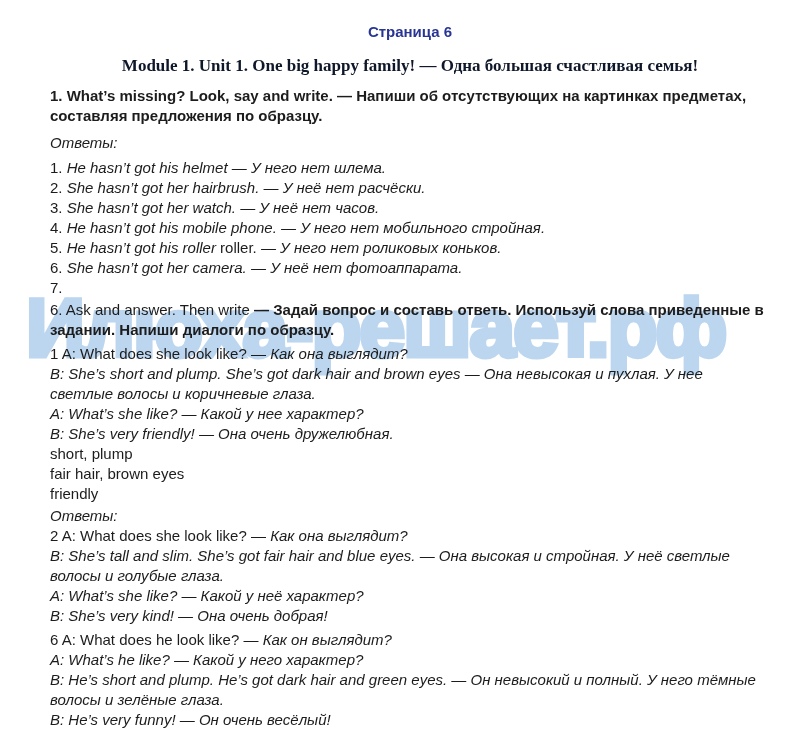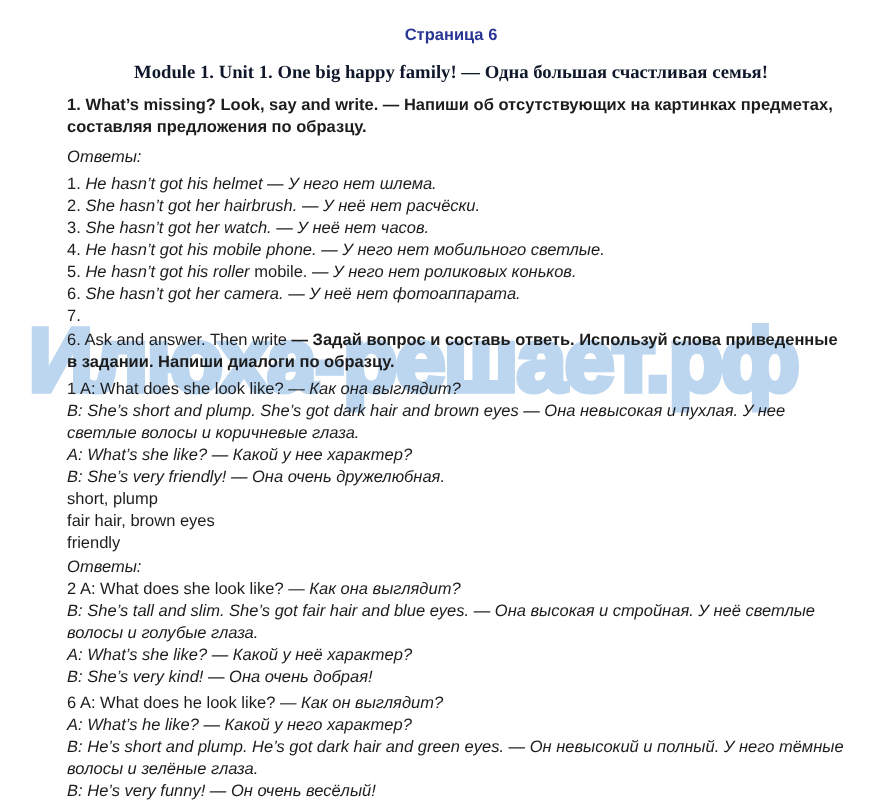--- a/index.html
+++ b/index.html
@@ -44,43 +44,43 @@
   .answers-label { font-style: italic; margin-top: 7px; }
   .answer-list { margin-top: 5px; }
   .task2-heading { margin-top: 2px; }
   .task2-heading .ru { font-weight: bold; }
   .dialog1 { margin-top: 4px; }
   .answers-label-2 { margin-top: 2px; }
   .dialog2 { margin-top: 0; }
   .dialog3 { margin-top: 4px; }
   .it { font-style: italic; }
   .reg { font-style: normal; }
-  .line { line-height: 20px; margin-left: 11px; }
+  .line { line-height: 20px; }
 </style>
 </head>
 <body>
 
 <div class="watermark">Илюха-решает.рф</div>
 
 <div class="content">
 
   <div class="page-header">Страница 6</div>
 
   <div class="title">Module 1. Unit 1. One big happy family! — Одна большая счастливая семья!</div>
 
   <p class="task1-heading line">1. What’s missing? Look, say and write. — Напиши об отсутствующих на картинках предметах, составляя предложения по образцу.</p>
 
   <p class="answers-label line">Ответы:</p>
 
   <div class="answer-list">
     <div class="line"><span class="reg">1.</span> <span class="it">He hasn’t got his helmet — У него нет шлема.</span><span class="reg"></span><span class="it"></span></div>
     <div class="line"><span class="reg">2.</span> <span class="it">She hasn’t got her hairbrush. — У неё нет расчёски.</span><span class="reg"></span><span class="it"></span></div>
     <div class="line"><span class="reg">3.</span> <span class="it">She hasn’t got her watch. — У неё нет часов.</span><span class="reg"></span><span class="it"></span></div>
-    <div class="line"><span class="reg">4.</span> <span class="it">He hasn’t got his mobile phone. — У него нет мобильного светлые.</span><span class="reg"></span><span class="it"></span></div>
-    <div class="line"><span class="reg">5.</span> <span class="it">He hasn’t got his roller</span><span class="reg"> mobile. </span><span class="it">— У него нет роликовых коньков.</span></div>
+    <div class="line"><span class="reg">4.</span> <span class="it">He hasn’t got his mobile phone. — У него нет мобильного стройная.</span><span class="reg"></span><span class="it"></span></div>
+    <div class="line"><span class="reg">5.</span> <span class="it">He hasn’t got his roller</span><span class="reg"> roller. </span><span class="it">— У него нет роликовых коньков.</span></div>
     <div class="line"><span class="reg">6.</span> <span class="it">She hasn’t got her camera. — У неё нет фотоаппарата.</span><span class="reg"></span><span class="it"></span></div>
     <div class="line"><span class="reg">7.</span> <span class="it"></span><span class="reg"></span><span class="it"></span></div>
   </div>
 
   <p class="task2-heading line"><span class="reg">6. Ask and answer. Then write </span><span class="ru">— Задай вопрос и составь ответь. Используй слова приведенные в задании. Напиши диалоги по образцу.</span></p>
 
   <div class="dialog1">
     <div class="line"><span class="reg">1 A: What does she look like? — </span><span class="it">Как она выглядит?</span></div>
     <div class="line it">B: She’s short and plump. She’s got dark hair and brown eyes — Она невысокая и пухлая. У нее светлые волосы и коричневые глаза.</div>
     <div class="line it">A: What’s she like? — Какой у нее характер?</div>

